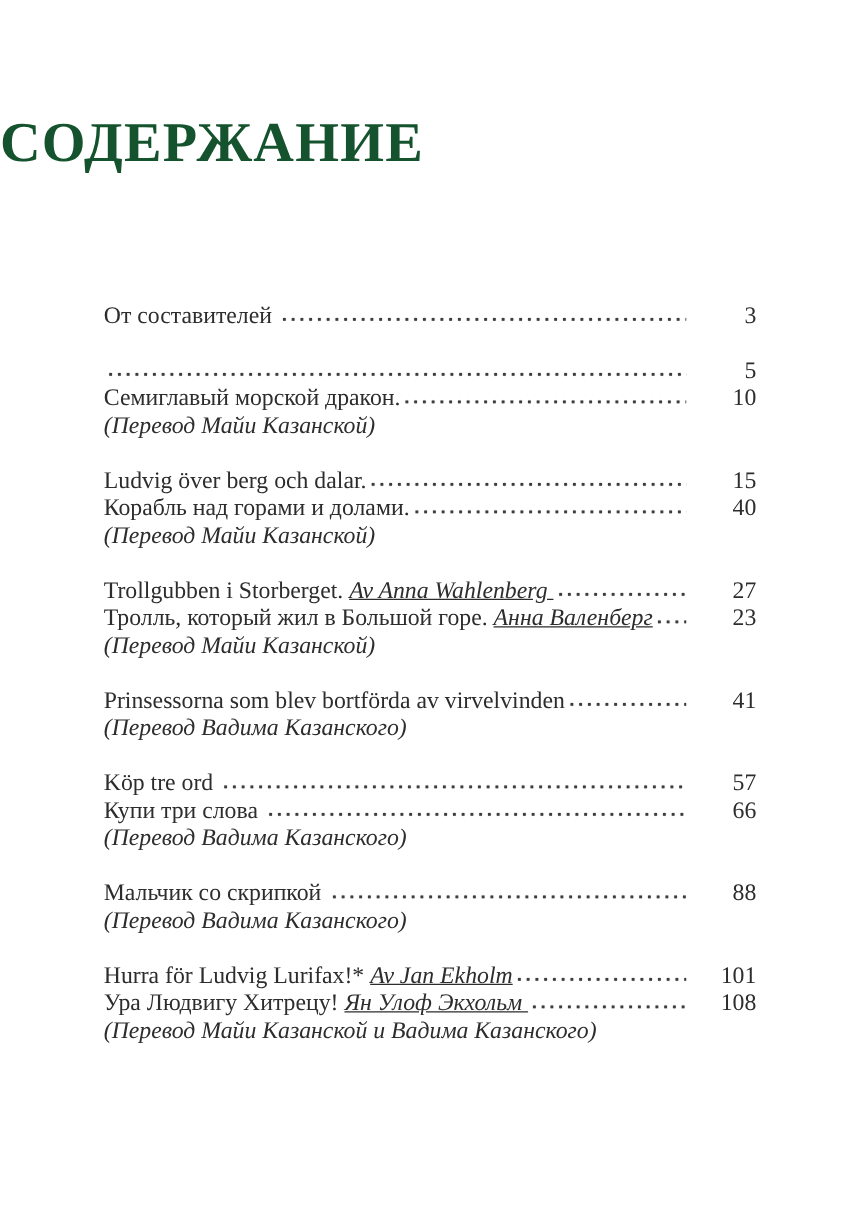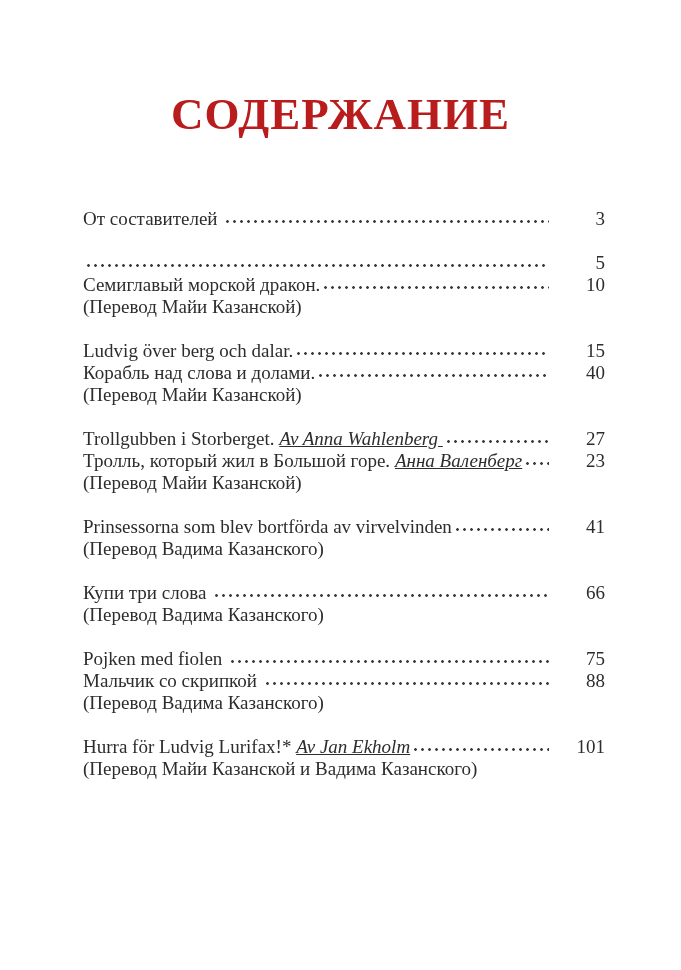--- a/index.html
+++ b/index.html
@@ -13,29 +13,29 @@
     overflow: hidden;
   }
   .page {
     box-sizing: border-box;
     width: 681px; height: 970px;
     background: #ffffff;
   }
   .title {
     margin: 0;
     padding-top: 88px;
-    text-align: center;
+    text-align: left;
     font-family: "Liberation Serif", serif;
     font-weight: bold;
     font-size: 45px;
     letter-spacing: 1px;
-    color: #b91c1c;
+    color: #14532d;
   }
   .toc {
-    margin: 68px 76px 0 83px;
+    margin: 102px 76px 0 83px;
   }
   .block {
     margin-bottom: 22px;
   }
   .block:last-child { margin-bottom: 0; }
   .row {
     display: flex;
     align-items: baseline;
     font-size: 19px;
     line-height: 22px;
@@ -53,20 +53,21 @@
     background-size: 7px 7px;
     background-repeat: repeat-x;
     background-position: left 0px bottom 5px;
   }
   .pg {
     min-width: 44px;
     text-align: right;
     white-space: nowrap;
   }
   .note {
+    font-style: italic;
   }
 </style>
 </head>
 <body>
 
 <div class="page">
   <h1 class="title">СОДЕРЖАНИЕ</h1>
   <div class="toc" id="toc">
       <div class="block">
   <div class="row">
@@ -92,21 +93,21 @@
   </div>
 </div>
       <div class="block">
   <div class="row">
     <span class="entry-title">Ludvig över berg och dalar.</span>
     <span class="leader"></span>
     <span class="pg">15</span>
   </div>
 
   <div class="row">
-    <span class="entry-title">Корабль над слова и долами.</span>
+    <span class="entry-title">Корабль над горами и долами.</span>
     <span class="leader"></span>
     <span class="pg">40</span>
   </div>
 
   <div class="row note">
     <span>(Перевод Майи Казанской)</span>
   </div>
 </div>
       <div class="block">
   <div class="row">
@@ -131,54 +132,59 @@
     <span class="leader"></span>
     <span class="pg">41</span>
   </div>
 
 
   <div class="row note">
     <span>(Перевод Вадима Казанского)</span>
   </div>
 </div>
       <div class="block">
+  <div class="row">
+    <span class="entry-title">Köp tre ord </span>
+    <span class="leader"></span>
+    <span class="pg">57</span>
+  </div>
 
   <div class="row">
     <span class="entry-title">Купи три слова </span>
     <span class="leader"></span>
     <span class="pg">66</span>
   </div>
 
   <div class="row note">
     <span>(Перевод Вадима Казанского)</span>
   </div>
 </div>
       <div class="block">
-  <div class="row">
-    <span class="entry-title">Pojken med fiolen </span>
-    <span class="leader"></span>
-    <span class="pg">75</span>
-  </div>
 
   <div class="row">
     <span class="entry-title">Мальчик со скрипкой </span>
     <span class="leader"></span>
     <span class="pg">88</span>
   </div>
 
   <div class="row note">
     <span>(Перевод Вадима Казанского)</span>
   </div>
 </div>
       <div class="block">
   <div class="row">
     <span class="entry-title">Hurra för Ludvig Lurifax!* <em>Av Jan Ekholm</em></span>
     <span class="leader"></span>
     <span class="pg">101</span>
   </div>
 
+  <div class="row">
+    <span class="entry-title">Ура Людвигу Хитрецу! <em>Ян Улоф Экхольм </em></span>
+    <span class="leader"></span>
+    <span class="pg">108</span>
+  </div>
 
   <div class="row note">
     <span>(Перевод Майи Казанской и Вадима Казанского)</span>
   </div>
 </div>
     </div>
 </div>
 
 </body></html>

